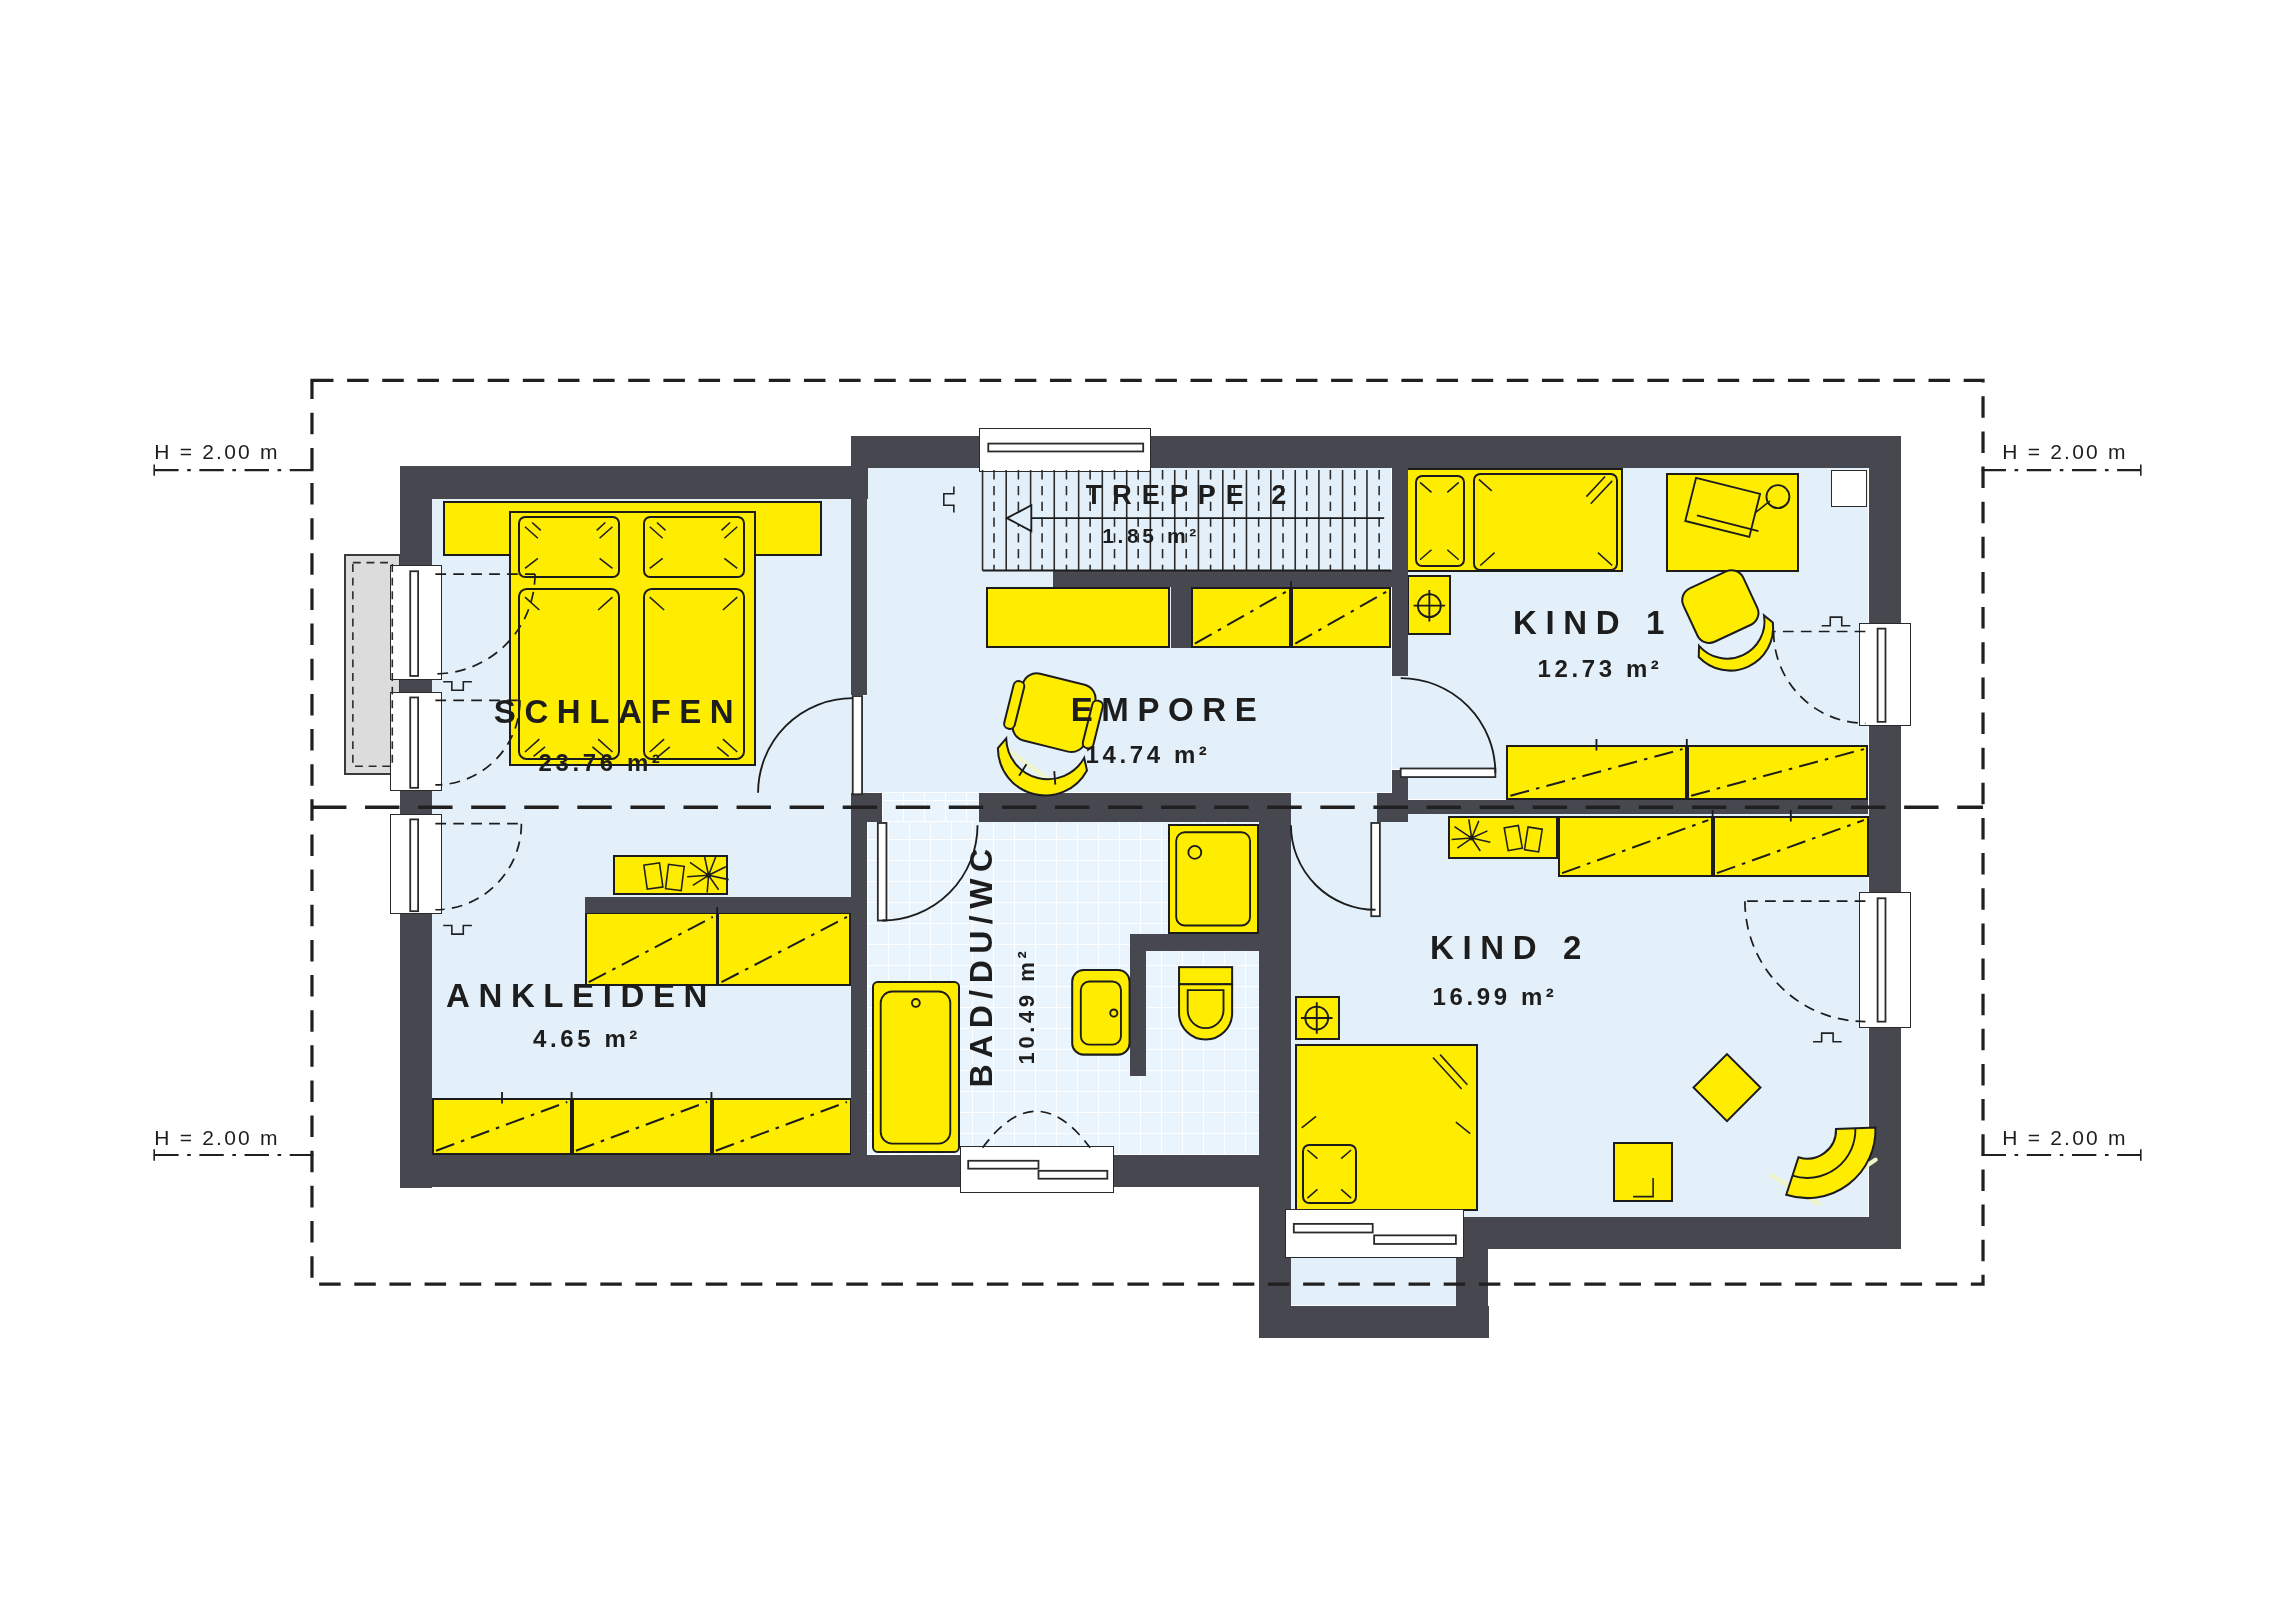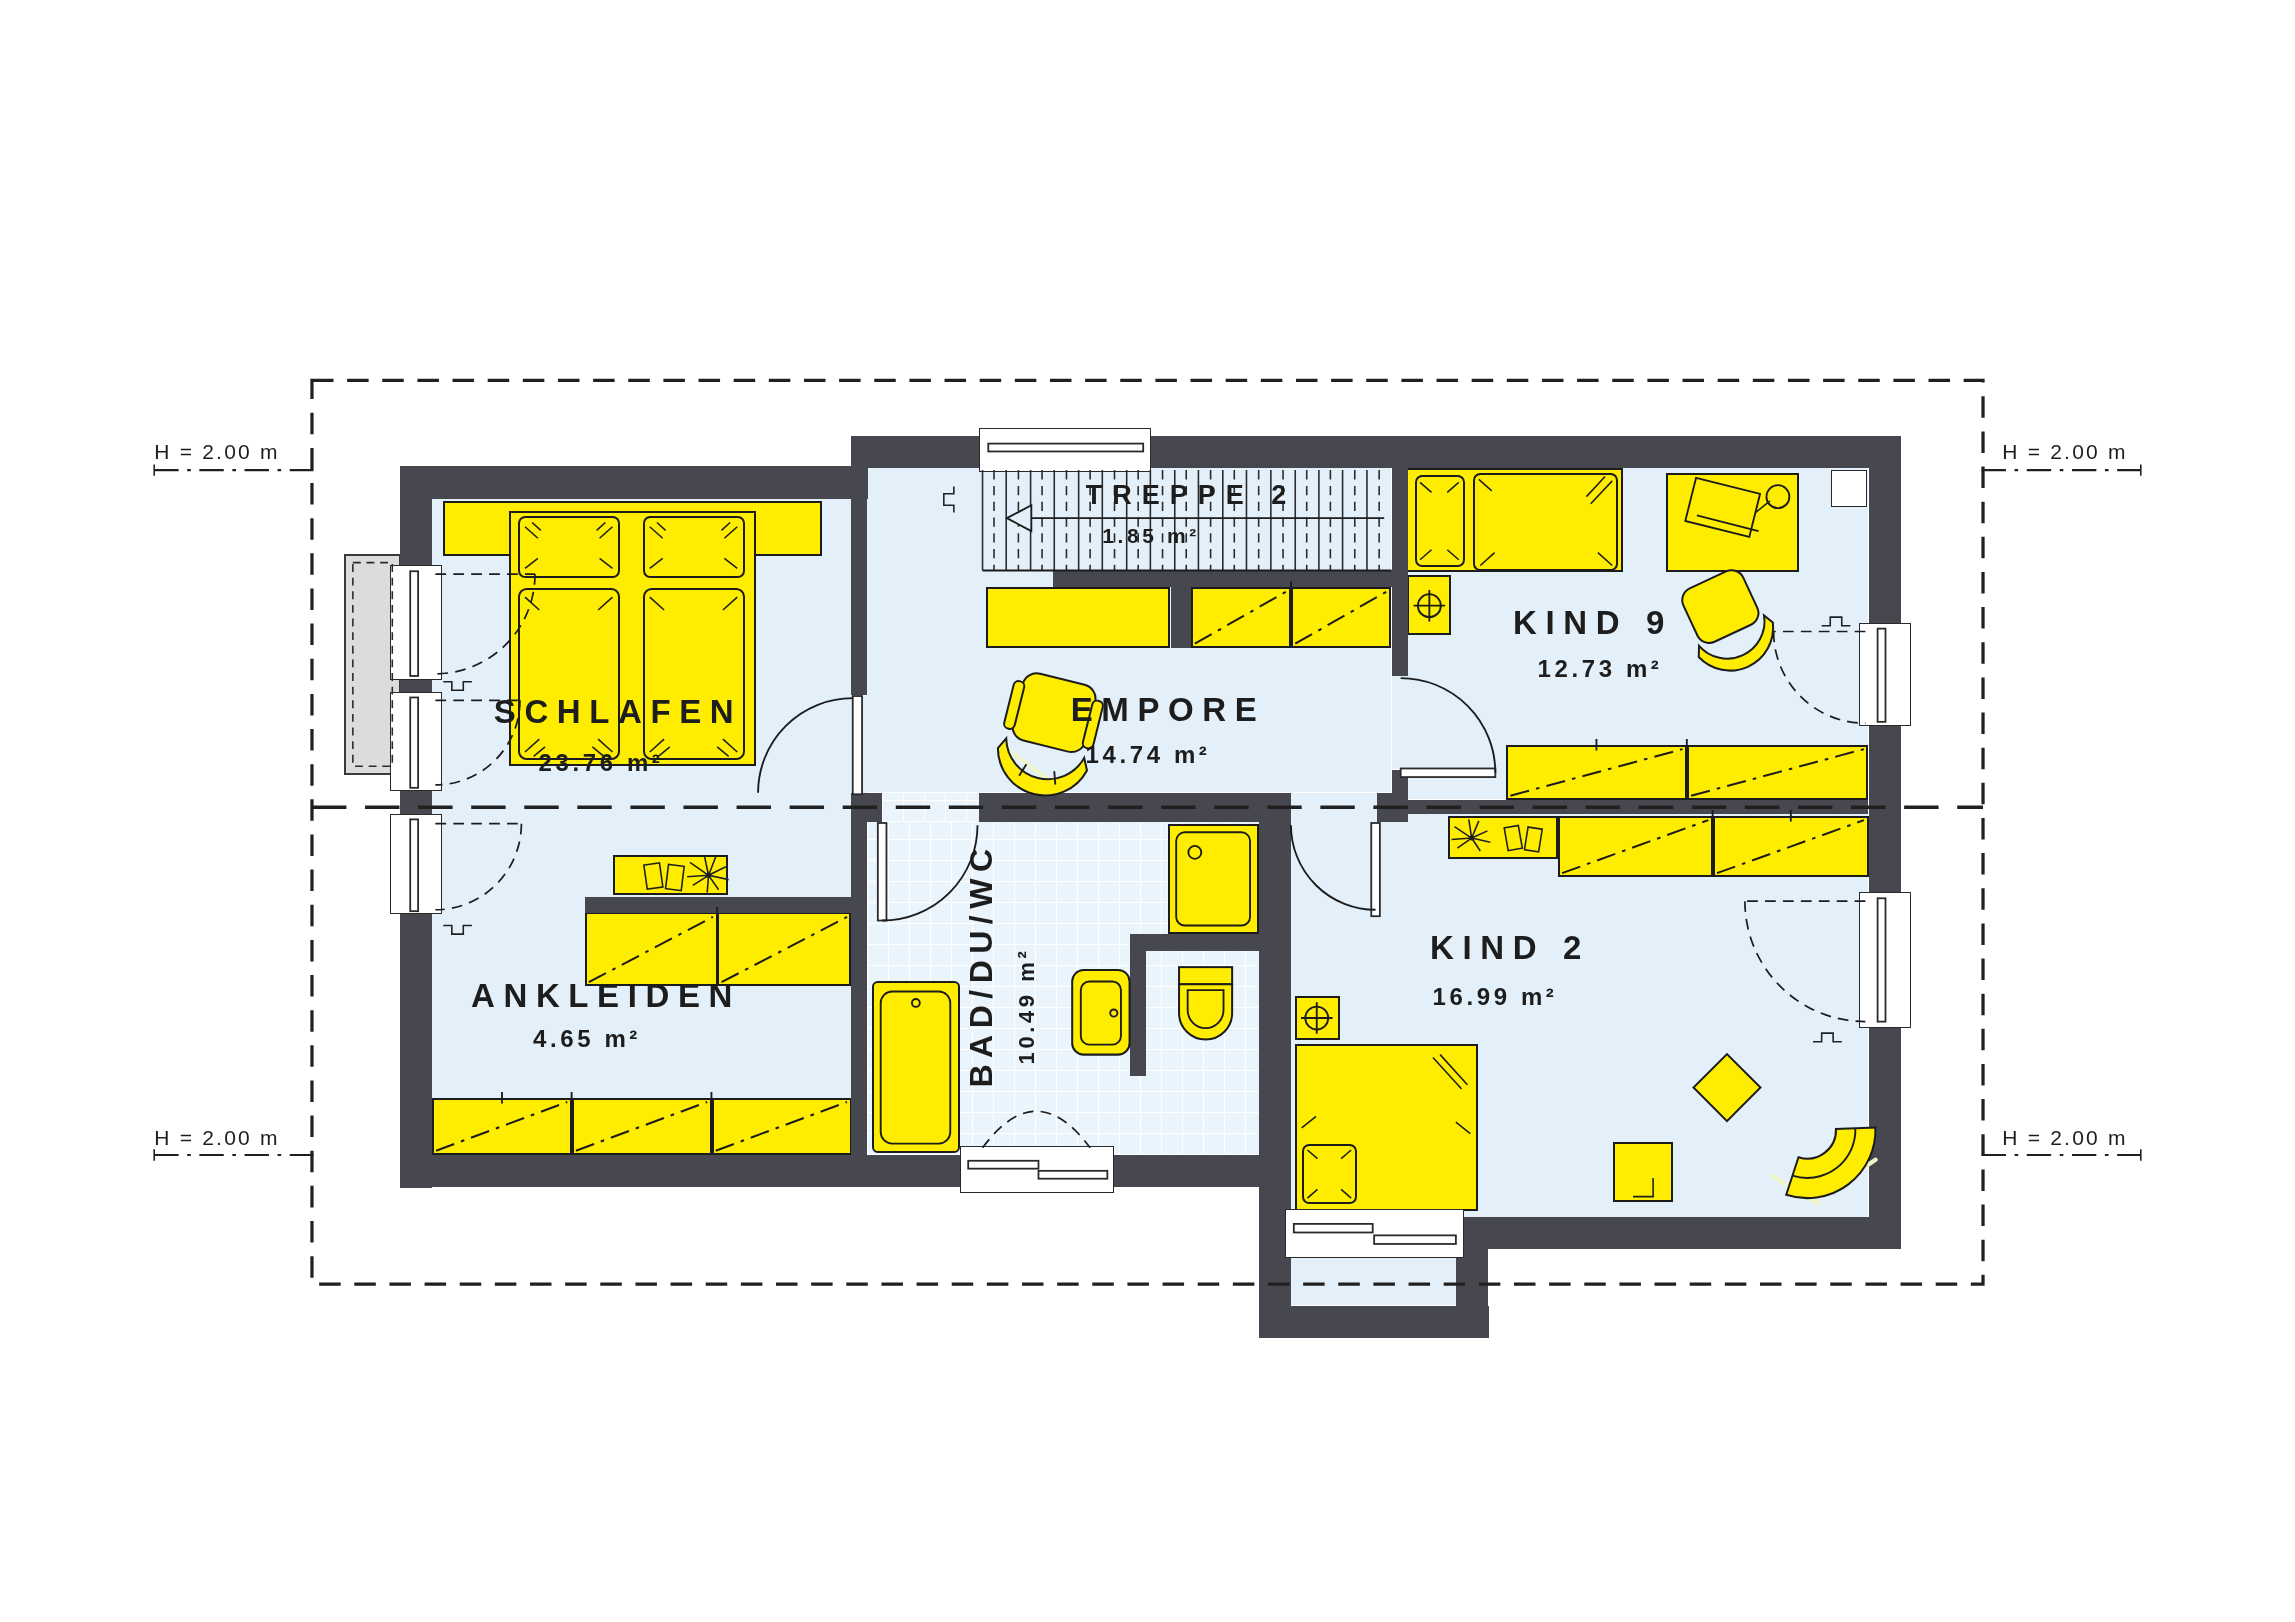--- a/index.html
+++ b/index.html
@@ -295,24 +295,24 @@
 
   <div class="lbl" style="left:618px;top:712px">SCHLAFEN</div>
   <div class="area" style="left:601px;top:763px">23.76 m²</div>
 
   <div class="lbl sm" style="left:1191px;top:495px">TREPPE 2</div>
   <div class="area sma" style="left:1151px;top:536px">1.85 m²</div>
 
   <div class="lbl" style="left:1168px;top:710px">EMPORE</div>
   <div class="area" style="left:1148px;top:755px">14.74 m²</div>
 
-  <div class="lbl" style="left:1593px;top:623px">KIND 9</div>
+  <div class="lbl" style="left:1593px;top:623px">KIND 1</div>
   <div class="area" style="left:1600px;top:669px">12.73 m²</div>
 
-  <div class="lbl" style="left:606px;top:996px">ANKLEIDEN</div>
+  <div class="lbl" style="left:581px;top:996px">ANKLEIDEN</div>
   <div class="area" style="left:587px;top:1039px">4.65 m²</div>
 
   <div class="lbl rot" style="left:981px;top:965px;font-size:32px;letter-spacing:6.5px">BAD/DU/WC</div>
   <div class="area rot" style="left:1027px;top:1006px;font-size:22px">10.49 m²</div>
 
   <div class="lbl" style="left:1510px;top:948px">KIND 2</div>
   <div class="area" style="left:1495px;top:997px">16.99 m²</div>
 
   <div class="hlbl" style="left:217px;top:452px">H = 2.00 m</div>
   <div class="hlbl" style="left:2065px;top:452px">H = 2.00 m</div>

